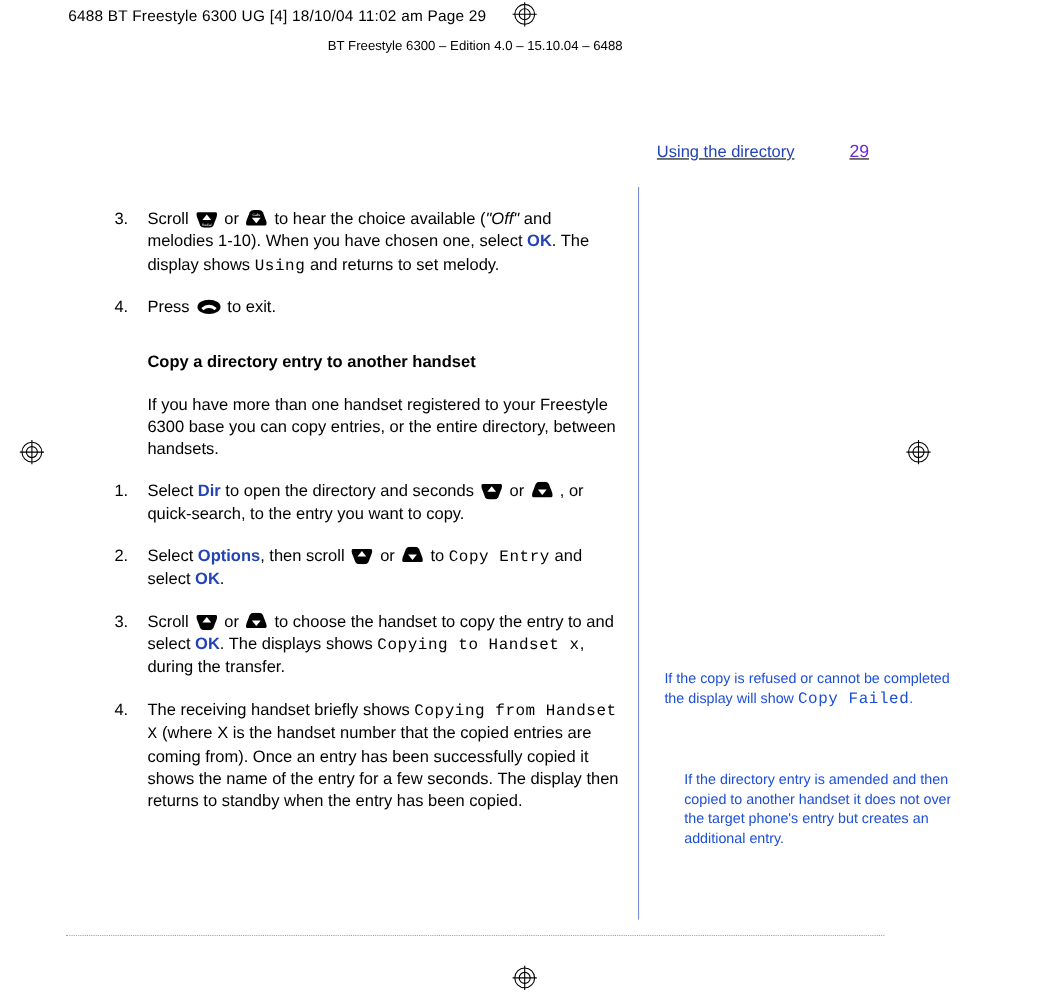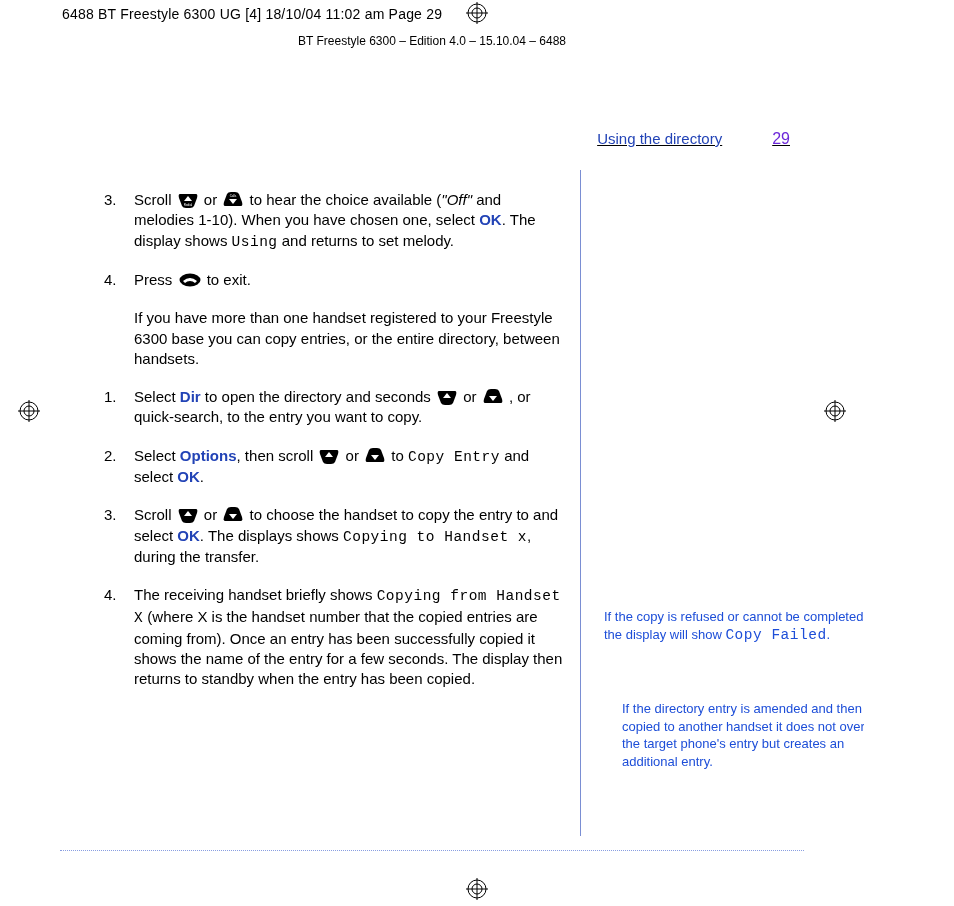--- a/index.html
+++ b/index.html
@@ -111,20 +111,23 @@
       <span class="keyicon">
             <svg width="22" height="14" viewBox="0 0 22 14">
               <ellipse cx="11" cy="7" rx="10.5" ry="6.5" fill="#000"></ellipse>
               <path d="M4 8 Q11 2 18 8 L16 10 Q14 8 11 8 Q8 8 6 10 Z" fill="#fff"></path>
             </svg>
           </span>
       <span> to exit.</span>
     </div>
   </div>
 
+  <div class="indent sp">
+    <div class="bold">Copy a directory entry to another handset</div>
+  </div>
 
   <div class="indent">
     <div>If you have more than one handset registered to your Freestyle 6300 base you can copy entries, or the entire directory, between handsets.</div>
   </div>
 
   <div class="step">
     <div class="num">1.</div>
     <div class="body">
       <span>Select </span><span class="blue">Dir</span><span> to open the directory and seconds </span>
       <span class="keyicon">

